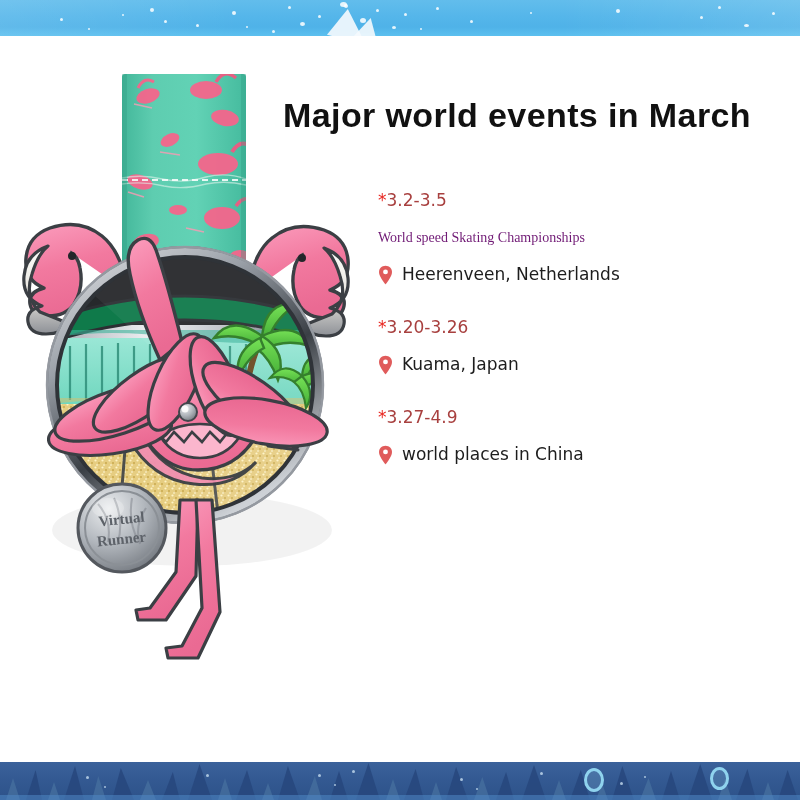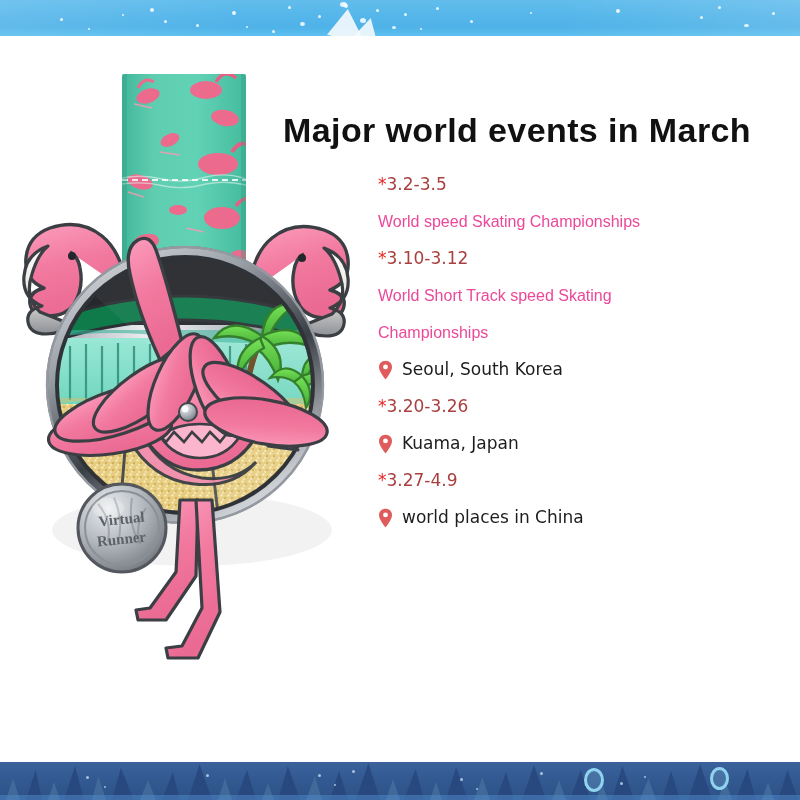--- a/index.html
+++ b/index.html
@@ -44,37 +44,37 @@
   .weed.l{background:#47709f;opacity:.75;}
   .ring{
     position:absolute;border:3px solid #8fd3ee;border-radius:50%;
     background:rgba(160,220,245,.18);
   }
   .dotw{position:absolute;background:#cfe6f5;border-radius:50%;opacity:.75;}
   .bot-cap{position:absolute;left:0;bottom:0;width:800px;height:5px;background:#4f87c4;opacity:.55;}
 
   
   .title{
-    position:absolute;left:283px;top:111px;
+    position:absolute;left:283px;top:96px;
     font-family:"Liberation Sans", sans-serif;
     font-weight:bold;font-size:34px;letter-spacing:.4px;
     color:#111111;white-space:nowrap;
   }
 
   
   .events{position:absolute;left:378px;top:166px;width:400px;}
-  .ev{margin:0 0 0 0;}
+  .ev{margin:16px 0 0 0;}
   .ev-date{
     font-family:"DejaVu Sans", sans-serif;
     font-size:17px;color:#a8403f;height:37px;line-height:37px;white-space:nowrap;
   }
   .ev-date .star{color:#e8251f;font-size:17px;}
   .ev-name{
-    font-family:Liberation Sans, sans-serif;
-    font-size:16px;color:#ec4899;height:37px;line-height:37px;white-space:nowrap;
+    font-family:Liberation Serif, serif;
+    font-size:14px;color:#701a75;height:37px;line-height:37px;white-space:nowrap;
   }
   .ev-loc{
     font-family:"DejaVu Sans", sans-serif;
     font-size:17px;color:#1d1d1d;height:37px;line-height:37px;white-space:nowrap;
     display:flex;align-items:center;
   }
   .pin{width:15px;height:20px;margin-right:9px;flex:0 0 auto;display:block;}
 
   
   .medal{position:absolute;left:10px;top:60px;width:350px;height:620px;}
@@ -322,36 +322,29 @@
 
   <div class="title">Major world events in March</div>
 
   <div class="events">
 
     <div class="ev">
       <div class="ev-date">
         <span class="star">*</span><span>3.2-3.5</span>
       </div>
       <div class="ev-name">World speed Skating Championships</div>
-    </div>
-
-    <div class="ev">
-      <div class="ev-date">
-        <span class="star">*</span><span>3.10-3.12</span>
-      </div>
-      <div class="ev-name">World Short Track speed Skating</div>
-      <div class="ev-name">Championships</div>
       <div class="ev-loc">
         <svg class="pin" viewBox="0 0 24 32">
           <path d="M12 1 C6 1 1.6 5.4 1.6 11.2 C1.6 19 12 31 12 31 C12 31 22.4 19 22.4 11.2 C22.4 5.4 18 1 12 1 Z" fill="#e05b5b"></path>
           <circle cx="12" cy="11" r="3.9" fill="#ffffff"></circle>
         </svg>
-        <span>Seoul, South Korea</span>
+        <span>Heerenveen, Netherlands</span>
       </div>
     </div>
+
 
     <div class="ev">
       <div class="ev-date">
         <span class="star">*</span><span>3.20-3.26</span>
       </div>
       <div class="ev-loc">
         <svg class="pin" viewBox="0 0 24 32">
           <path d="M12 1 C6 1 1.6 5.4 1.6 11.2 C1.6 19 12 31 12 31 C12 31 22.4 19 22.4 11.2 C22.4 5.4 18 1 12 1 Z" fill="#e05b5b"></path>
           <circle cx="12" cy="11" r="3.9" fill="#ffffff"></circle>
         </svg>

